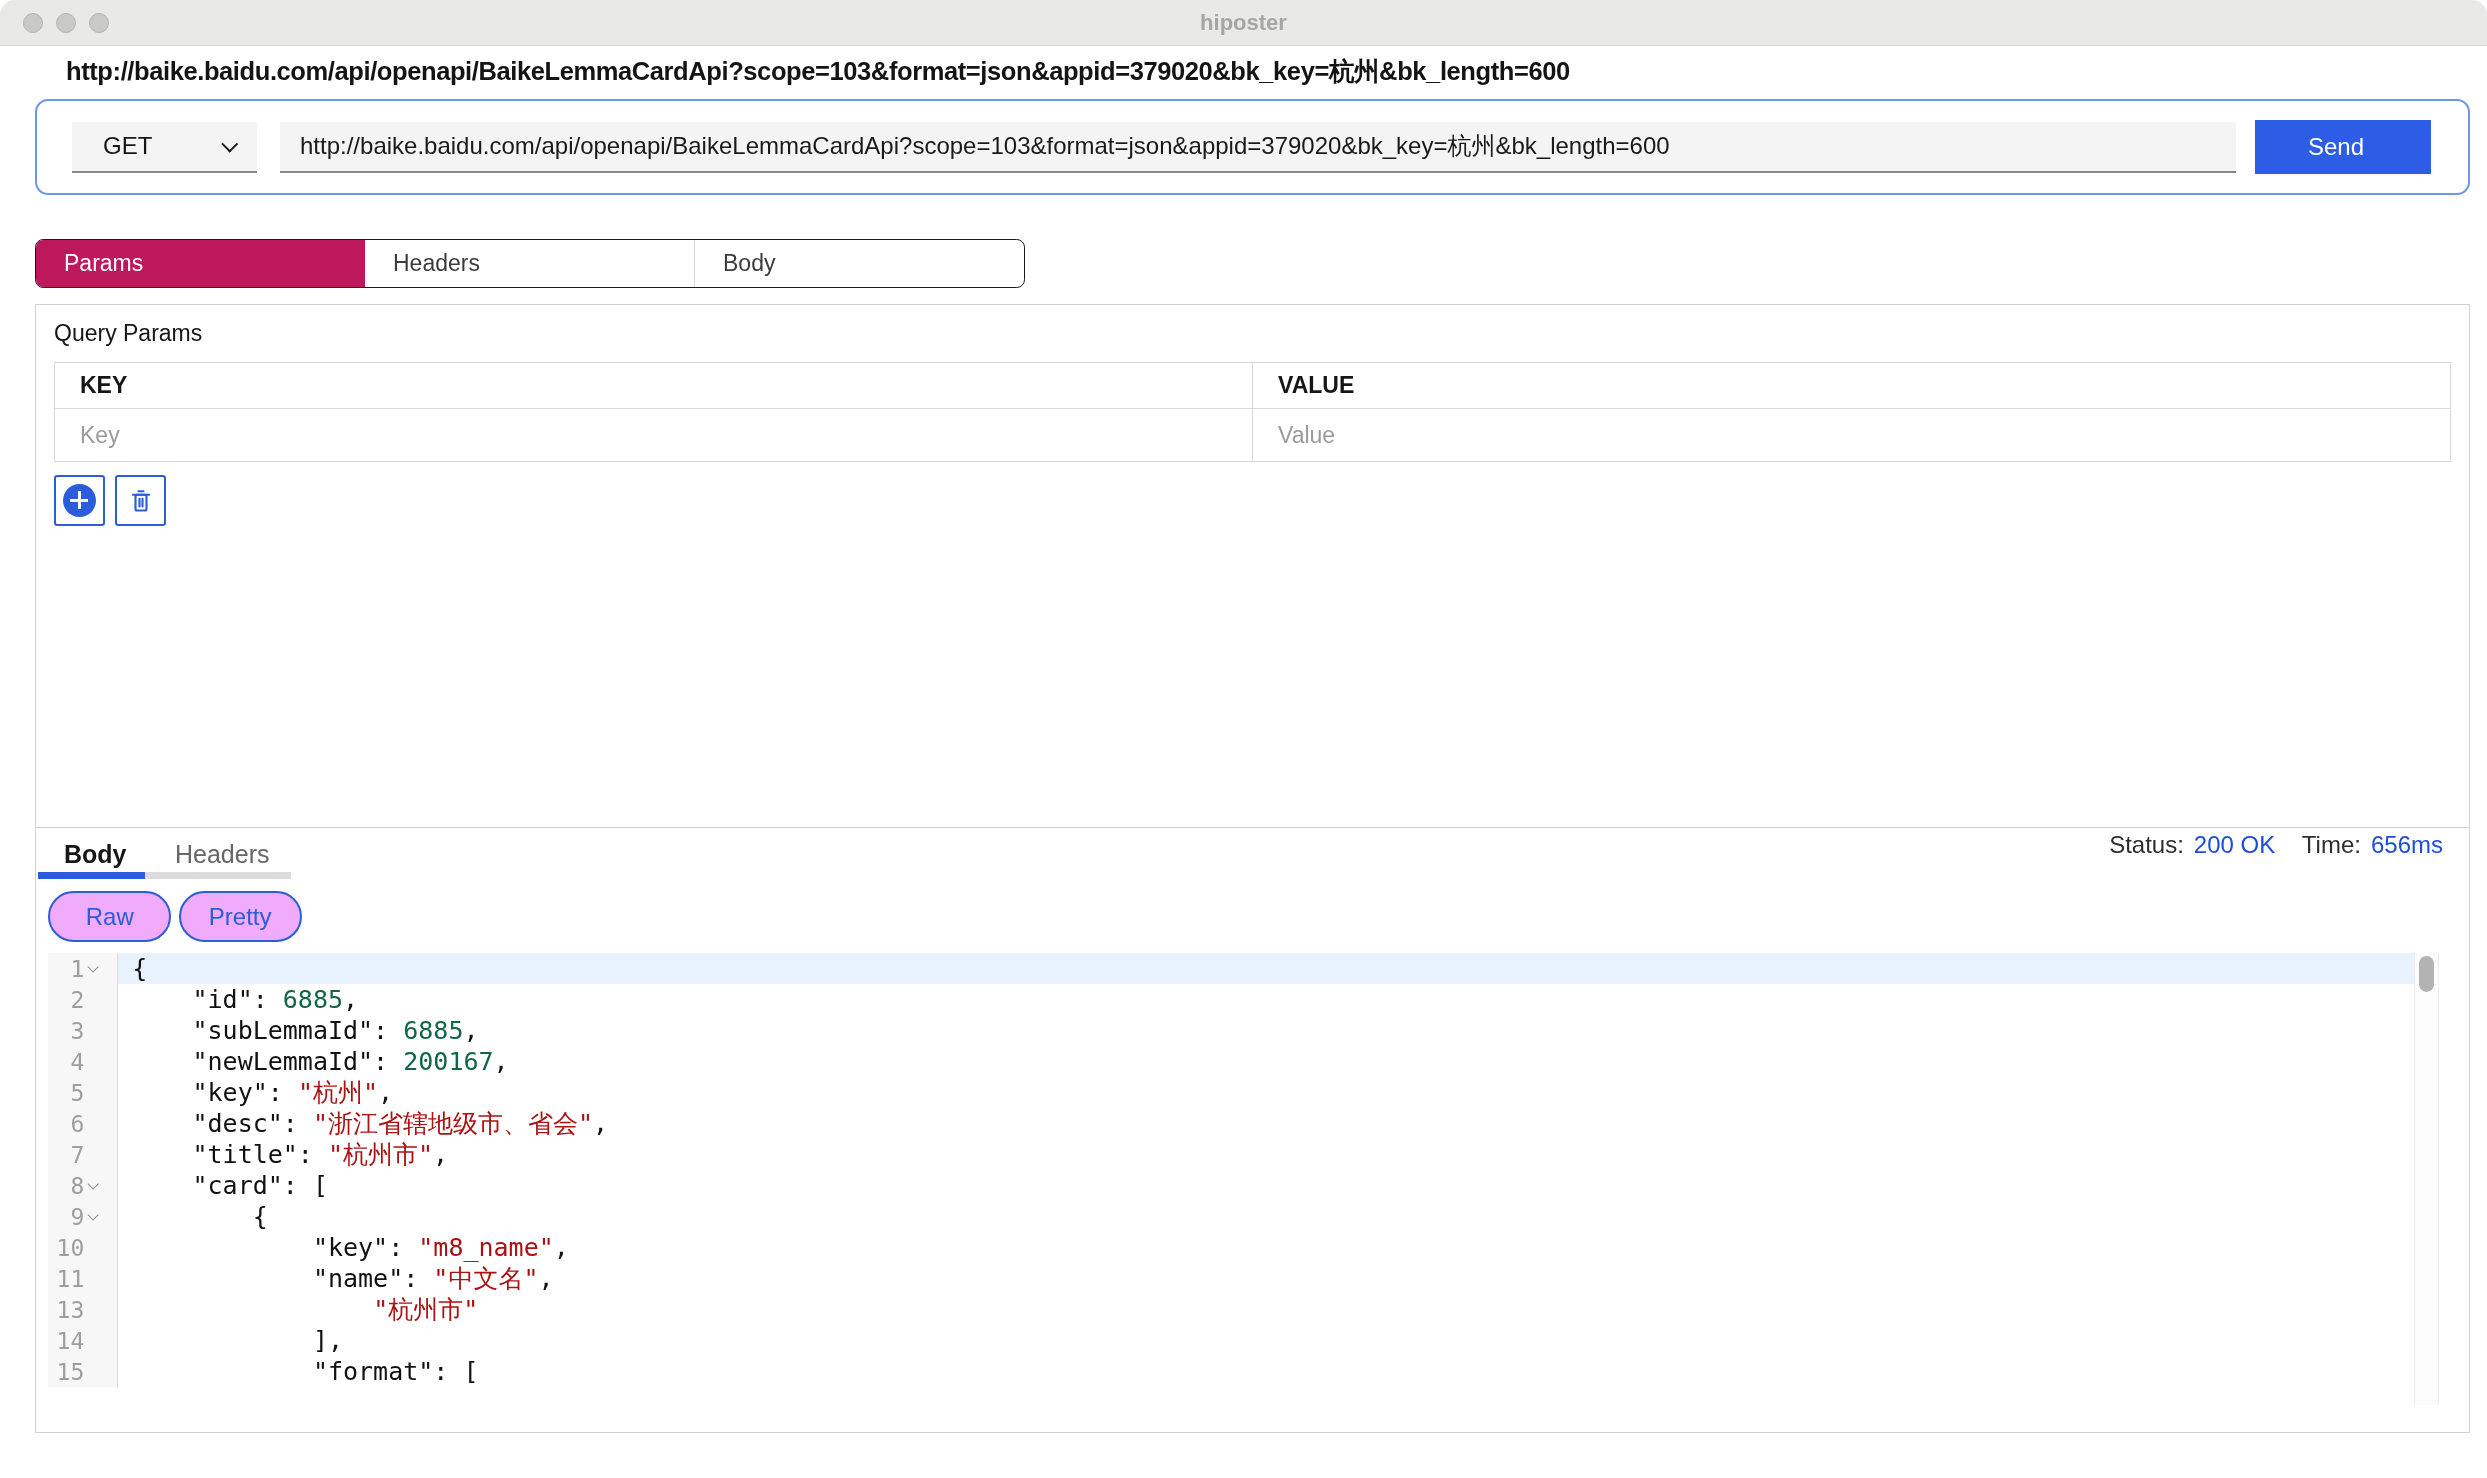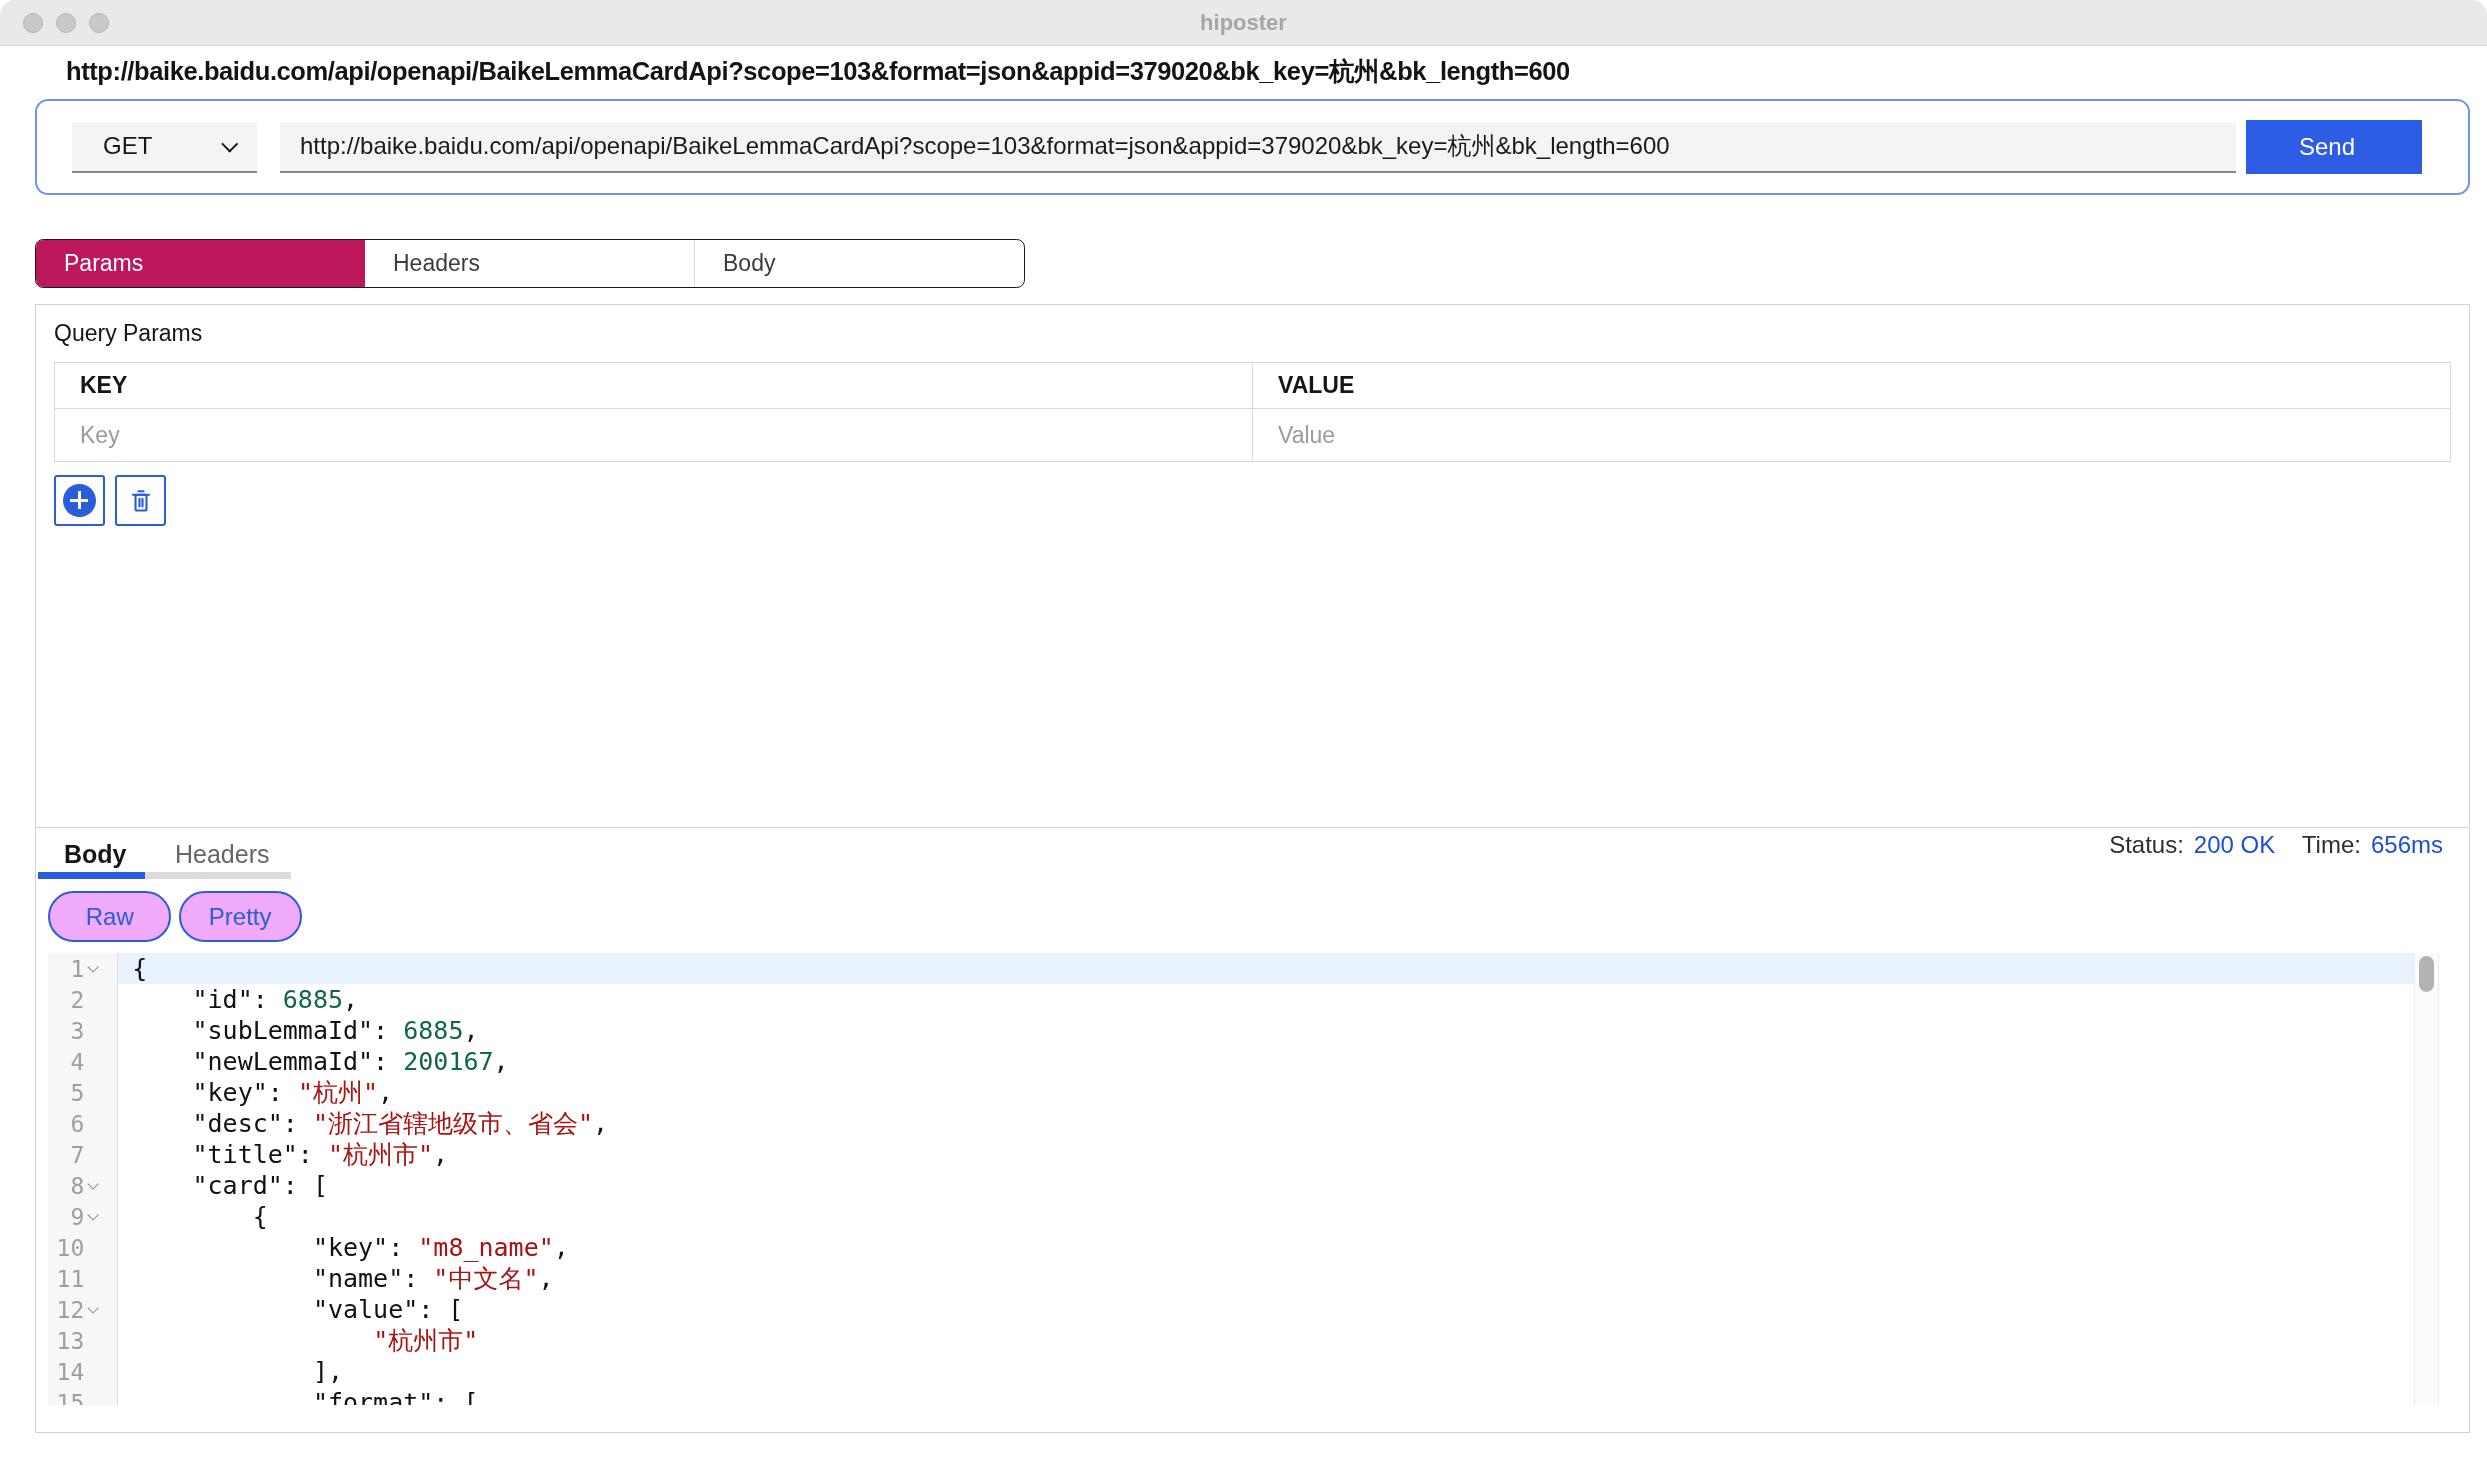--- a/index.html
+++ b/index.html
@@ -20,21 +20,21 @@
   
   .request-box { position:absolute; left:35px; top:99px; width:2435px; height:96px;
     border:2.5px solid #6c97e8; border-radius:13px; display:flex; align-items:center; padding-left:35px; background:#fff; }
   .method-select { position:relative; width:185px; height:51px; background:#f4f4f4; border-bottom:2.5px solid #878787;
     display:flex; align-items:center; padding-left:31px; font-size:24px; color:#161616; cursor:pointer; }
   .chev { width:11.5px; height:11.5px; border-right:2.1px solid #161616; border-bottom:2.1px solid #161616;
     transform:rotate(45deg); position:absolute; right:21.4px; top:16.4px; }
   .url-input { width:1956px; height:51px; margin-left:23px; background:#f4f4f4; border:none;
     border-bottom:2.5px solid #878787; font-size:24px; color:#1a1a1a; padding:0 20px; outline:none;
     font-family:"Liberation Sans", sans-serif; }
-  .send-btn { width:176px; height:54px; margin-left:10px; background:#2d5ce5; color:#fff; border:none;
+  .send-btn { width:176px; height:54px; margin-left:19px; background:#2d5ce5; color:#fff; border:none;
     font-size:24px; display:flex; align-items:center; padding-left:53px; cursor:pointer;
     font-family:"Liberation Sans", sans-serif; }
 
   
   .req-tabs { position:absolute; left:35px; top:239px; width:990px; height:49px;
     border:1.6px solid #1a1a1a; border-radius:8.2px; overflow:hidden; display:flex; background:#fff; }
   .req-tab { flex:1; display:flex; align-items:center; padding-left:28px; font-size:23px; color:#3c3c3c; cursor:pointer; }
   .req-tab.active { background:#be185d; color:#fff; }
   .req-tab.divided { border-left:0.8px solid #d8d8d8; }
 
@@ -235,27 +235,20 @@
           <div class="code-cell"><span class="pln">            "key": </span><span class="str">"m8_name"</span><span class="pln">,</span></div>
         </div>
         <div class="code-row">
           <div class="gutter-cell">
             <span class="ln">11</span>
           </div>
           <div class="code-cell"><span class="pln">            "name": </span><span class="str">"中文名"</span><span class="pln">,</span></div>
         </div>
         <div class="code-row">
           <div class="gutter-cell">
-            <span class="ln">12</span>
-            <span class="fold"></span>
-          </div>
-          <div class="code-cell"><span class="pln">            "value": [</span></div>
-        </div>
-        <div class="code-row">
-          <div class="gutter-cell">
             <span class="ln">13</span>
           </div>
           <div class="code-cell"><span class="pln">                </span><span class="str">"杭州市"</span></div>
         </div>
         <div class="code-row">
           <div class="gutter-cell">
             <span class="ln">14</span>
           </div>
           <div class="code-cell"><span class="pln">            ],</span></div>
         </div>

